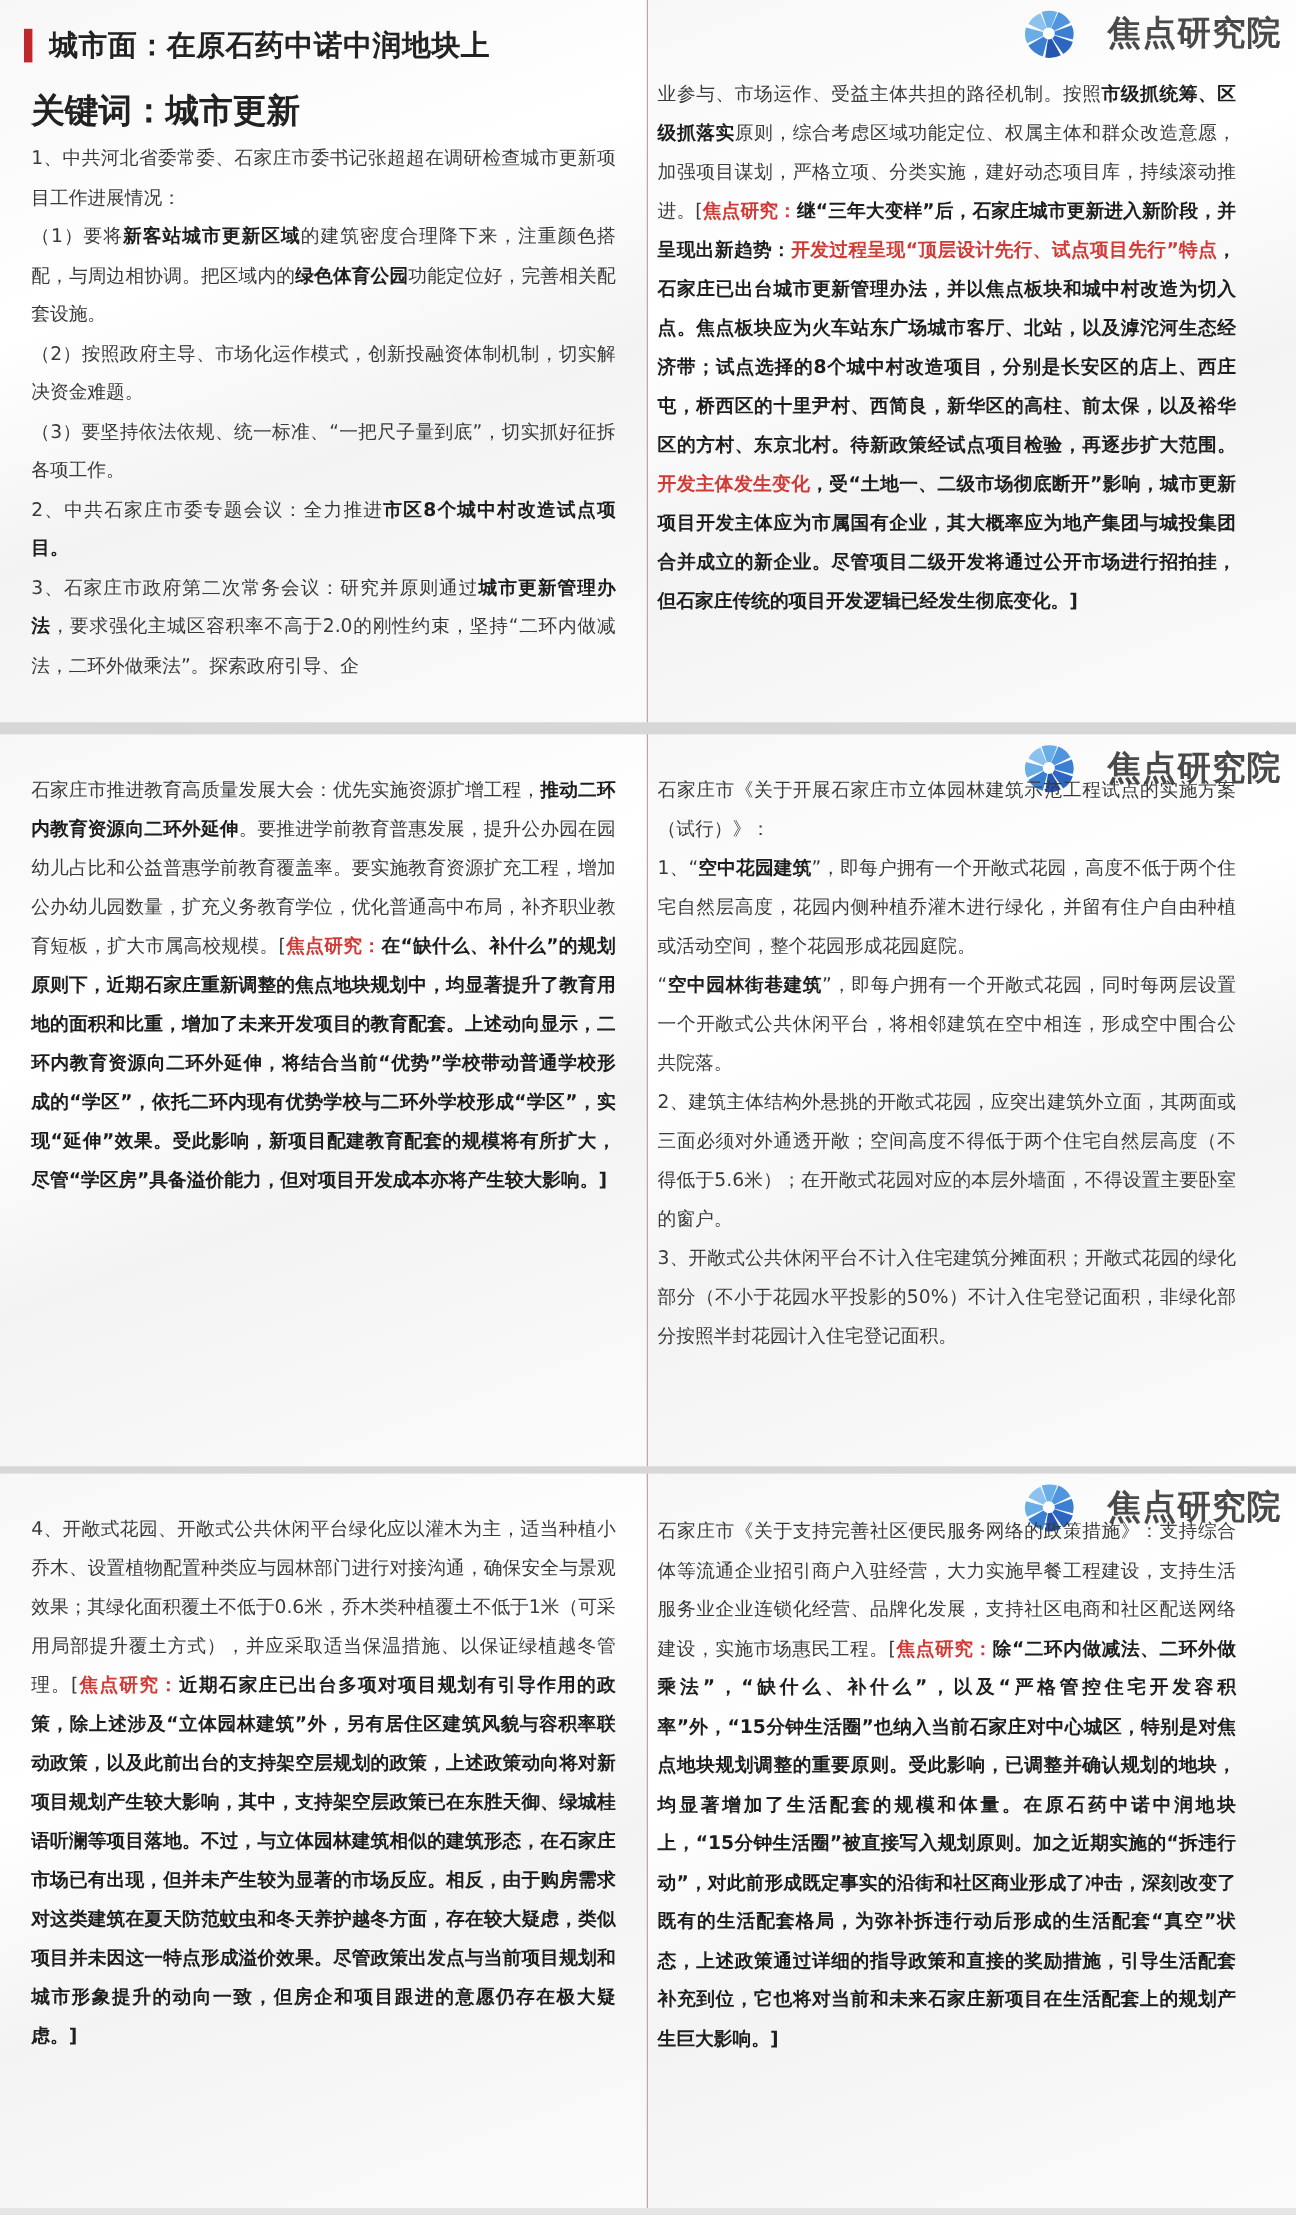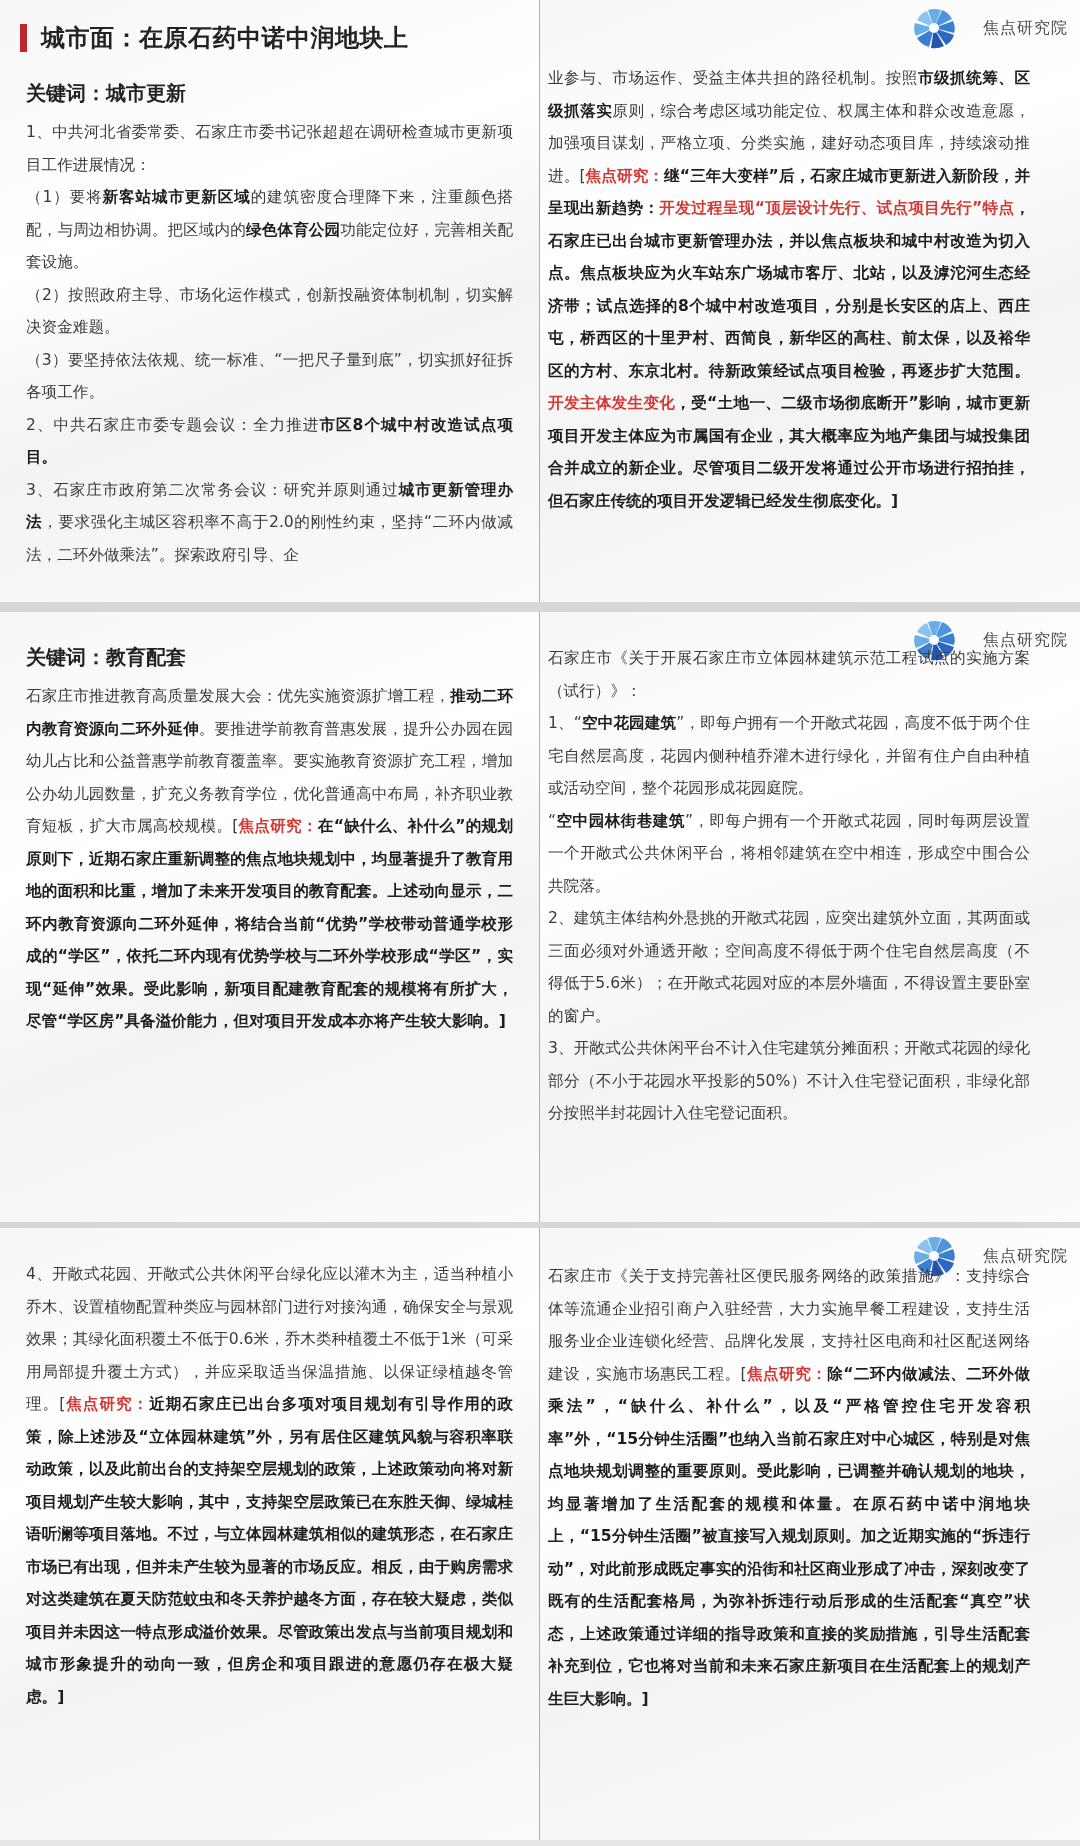--- a/index.html
+++ b/index.html
@@ -16,27 +16,27 @@
   }
   .panel.left { border-right: 1px solid #c9a3a7; }
   .divider { position: absolute; left: 0; width: 1080px; background: #d7d7d7; }
   .inner { position: absolute; left: 26px; right: 26px; }
   .panel.right .inner { left: 8px; right: 50px; }
   .slide-title {
     position: absolute; left: 20px; top: 22px; font-size: 24px; font-weight: bold; color: #222;
     display: flex; align-items: center; letter-spacing: 0.5px;
   }
   .title-bar { width: 7px; height: 28px; background: #c0272d; margin-right: 14px; }
-  .kw { font-size: 20px; font-weight: bold; color: #222; line-height: 30px; margin-bottom: 8px; }
+  .kw { font-size: 28px; font-weight: bold; color: #222; line-height: 30px; margin-bottom: 8px; }
   .p { font-size: 15.6px; line-height: 32.5px; color: #3a3a3a; text-align: justify; }
   .b { font-weight: bold; color: #1e1e1e; }
   .r { font-weight: bold; color: #d23a36; }
   .logo { position: absolute; right: 12px; top: 6px; display: flex; align-items: center; }
   .logo svg { width: 50px; height: 44px; }
-  .logo-text { font-size: 16px; color: #4a4a4a; margin-left: 24px; letter-spacing: 1px; font-weight: normal; }
+  .logo-text { font-size: 28px; color: #4a4a4a; margin-left: 24px; letter-spacing: 1px; font-weight: bold; }
 </style>
 </head>
 <body>
 
 <svg width="0" height="0" style="position:absolute">
   <defs>
     <g id="logo-mark">
       <path d="M25 22 L8 14 A20 18 0 0 1 18 5 Z" fill="#8ec2ee"></path>
       <path d="M25 22 L19 4 A20 18 0 0 1 32 4 Z" fill="#6aaee8"></path>
       <path d="M25 22 L33 4 A20 18 0 0 1 43 13 Z" fill="#4f95de"></path>
@@ -71,21 +71,20 @@
     <div class="inner" style="top:62px;">
       <div class="p rich"><span class="">业参与、市场运作、受益主体共担的路径机制。按照</span><span class="b">市级抓统筹、区级抓落实</span><span class="">原则，综合考虑区域功能定位、权属主体和群众改造意愿，加强项目谋划，严格立项、分类实施，建好动态项目库，持续滚动推进。[</span><span class="r">焦点研究：</span><span class="b">继“三年大变样”后，石家庄城市更新进入新阶段，并呈现出新趋势：</span><span class="r">开发过程呈现“顶层设计先行、试点项目先行”特点</span><span class="b">，石家庄已出台城市更新管理办法，并以焦点板块和城中村改造为切入点。焦点板块应为火车站东广场城市客厅、北站，以及滹沱河生态经济带；试点选择的8个城中村改造项目，分别是长安区的店上、西庄屯，桥西区的十里尹村、西简良，新华区的高柱、前太保，以及裕华区的方村、东京北村。待新政策经试点项目检验，再逐步扩大范围。</span><span class="r">开发主体发生变化</span><span class="b">，受“土地一、二级市场彻底断开”影响，城市更新项目开发主体应为市属国有企业，其大概率应为地产集团与城投集团合并成立的新企业。尽管项目二级开发将通过公开市场进行招拍挂，但石家庄传统的项目开发逻辑已经发生彻底变化。]</span></div>
     </div>
   </div>
 </div>
 <div class="divider" style="top:602px;height:10px;"></div>
 
 <div class="row row2">
   <div class="panel left">
     <div class="inner" style="top:30px;">
-      <div class="kw">关键词：教育配套</div>
       <div class="p rich"><span class="">石家庄市推进教育高质量发展大会：优先实施资源扩增工程，</span><span class="b">推动二环内教育资源向二环外延伸</span><span class="">。要推进学前教育普惠发展，提升公办园在园幼儿占比和公益普惠学前教育覆盖率。要实施教育资源扩充工程，增加公办幼儿园数量，扩充义务教育学位，优化普通高中布局，补齐职业教育短板，扩大市属高校规模。[</span><span class="r">焦点研究：</span><span class="b">在“缺什么、补什么”的规划原则下，近期石家庄重新调整的焦点地块规划中，均显著提升了教育用地的面积和比重，增加了未来开发项目的教育配套。上述动向显示，二环内教育资源向二环外延伸，将结合当前“优势”学校带动普通学校形成的“学区”，依托二环内现有优势学校与二环外学校形成“学区”，实现“延伸”效果。受此影响，新项目配建教育配套的规模将有所扩大，尽管“学区房”具备溢价能力，但对项目开发成本亦将产生较大影响。]</span></div>
     </div>
   </div>
   <div class="panel right">
     <div class="logo">
       <svg viewBox="0 0 50 44">
           <use href="#logo-mark"></use>
         </svg>
       <span class="logo-text">焦点研究院</span>
     </div>

